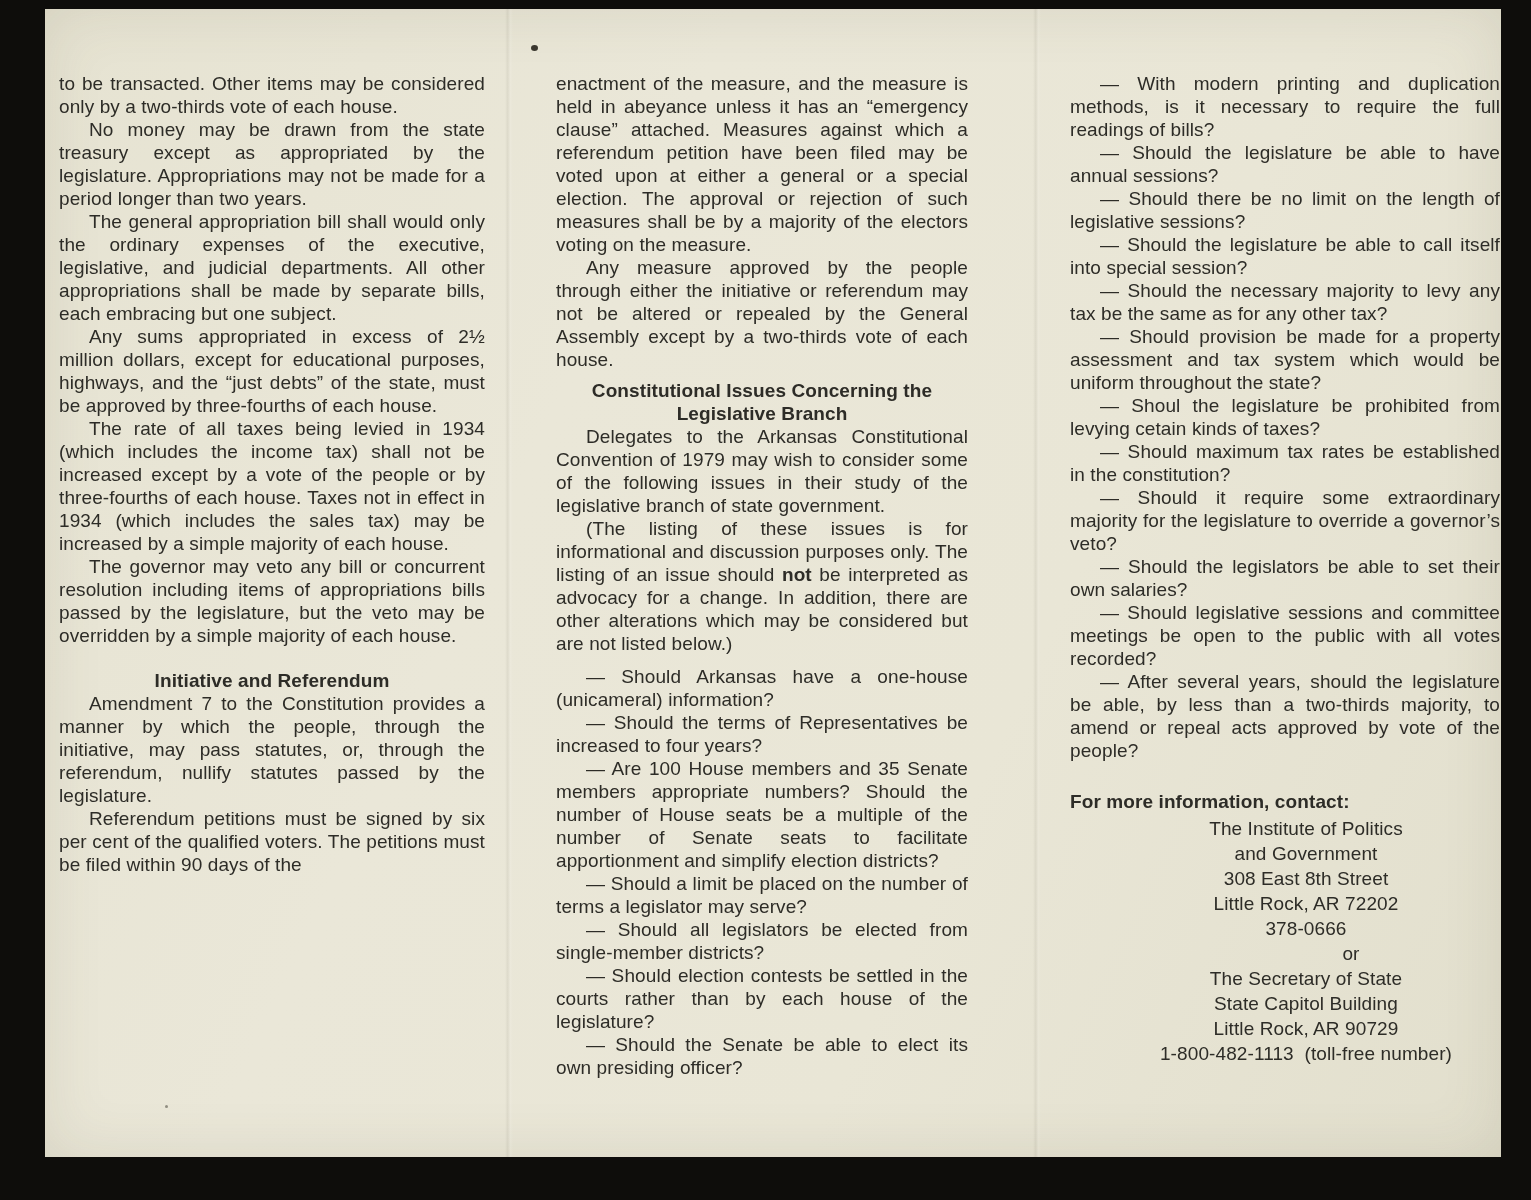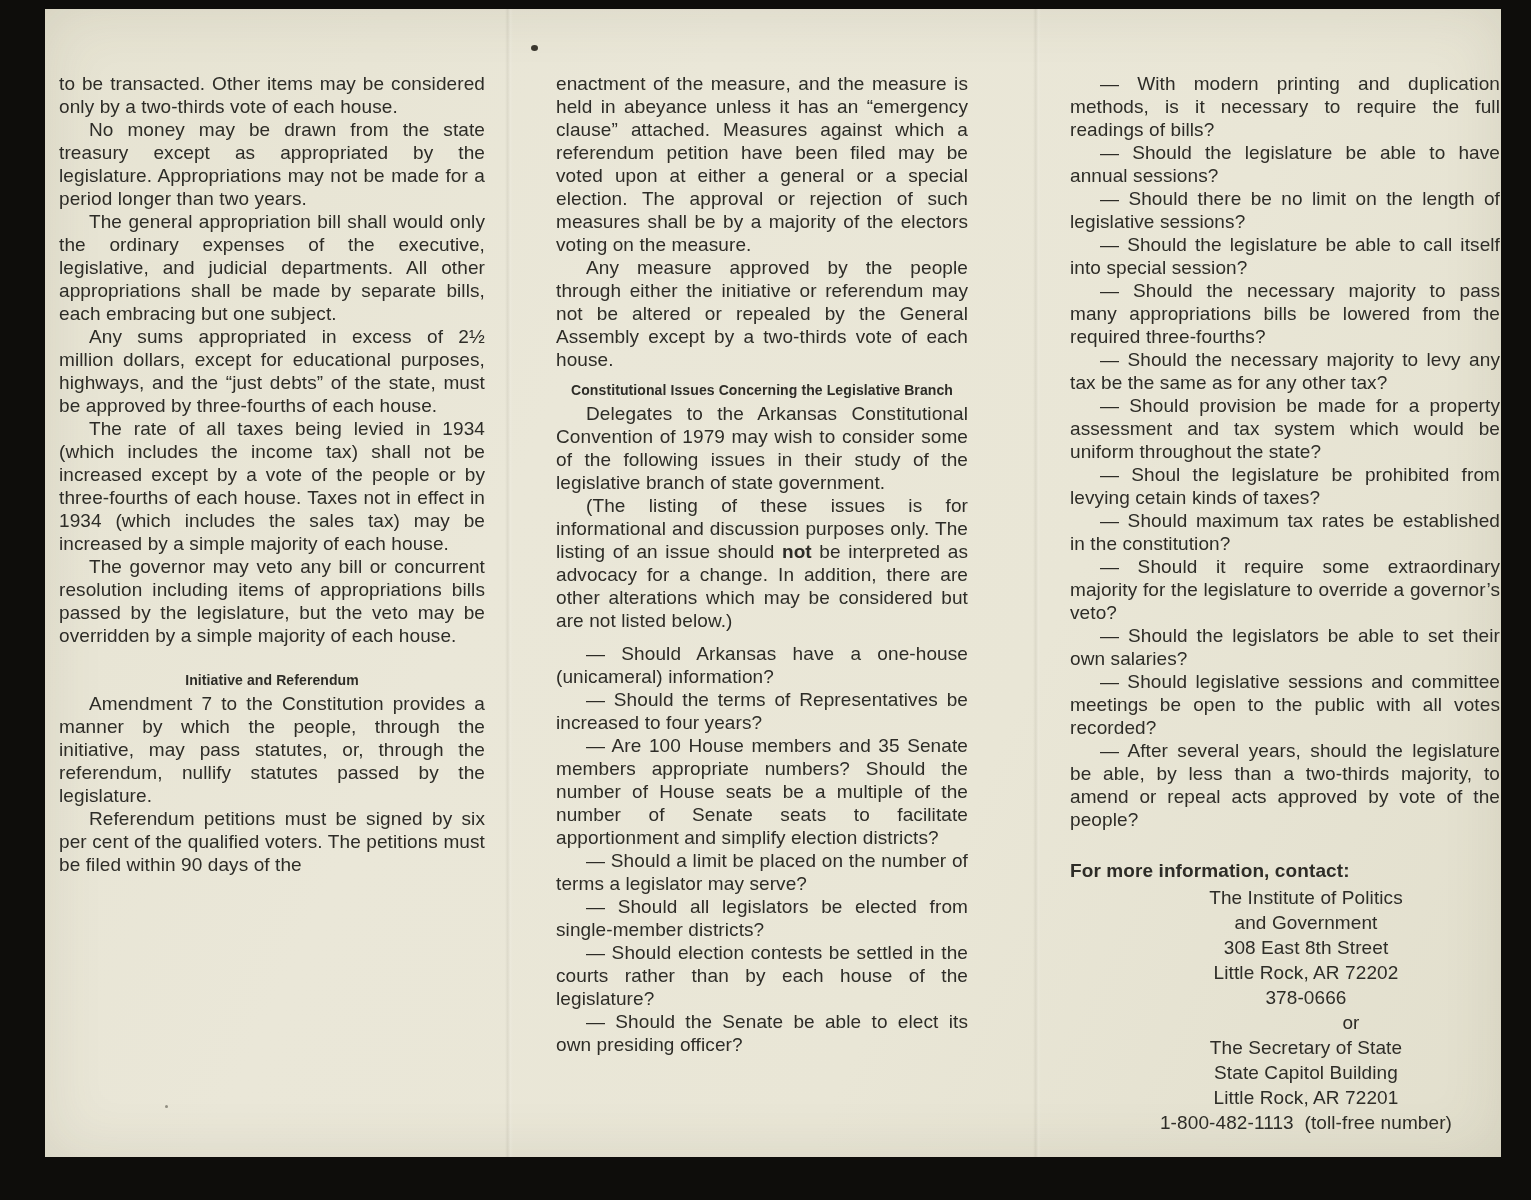--- a/index.html
+++ b/index.html
@@ -39,21 +39,21 @@
     letter-spacing: 0.1px;
   }
   .col1 { left: 14px;  width: 426px; }
   .col2 { left: 511px; width: 412px; }
   .col3 { left: 1008px; width: 430px; margin-left: 17px; }
 
   .col p { margin: 0; text-indent: 30px; }
   .col p.pf { text-indent: 0; }
 
   h3.heading {
-    font-size: 14px; line-height: 23px;
+    font-size: 19px; line-height: 23px;
     font-weight: bold; text-align: center;
     margin: 22px 0 0 0;
   }
   h3.heading.tight { margin-top: 8px; }
 
   p.q { text-indent: 30px; }
   p.q.first-q { margin-top: 10px; }
 
   h3.contact-heading {
     font-size: 19px; line-height: 24px;
@@ -102,36 +102,35 @@
     <p class="q">— Should all legislators be elected from single-member districts?</p>
     <p class="q">— Should election contests be settled in the courts rather than by each house of the legislature?</p>
     <p class="q">— Should the Senate be able to elect its own presiding officer?</p>
   </section>
 
   <section class="col col3">
     <p class="q">— With modern printing and duplication methods, is it necessary to require the full readings of bills?</p>
     <p class="q">— Should the legislature be able to have annual sessions?</p>
     <p class="q">— Should there be no limit on the length of legislative sessions?</p>
     <p class="q">— Should the legislature be able to call itself into special session?</p>
-    <p class="q">— Should the necessary majority to pass many appropriations bills be lowered from the required three-fourths?</p>
     <p class="q">— Should the necessary majority to levy any tax be the same as for any other tax?</p>
     <p class="q">— Should provision be made for a property assessment and tax system which would be uniform throughout the state?</p>
     <p class="q">— Shoul the legislature be prohibited from levying cetain kinds of taxes?</p>
     <p class="q">— Should maximum tax rates be established in the constitution?</p>
     <p class="q">— Should it require some extraordinary majority for the legislature to override a governor’s veto?</p>
     <p class="q">— Should the legislators be able to set their own salaries?</p>
     <p class="q">— Should legislative sessions and committee meetings be open to the public with all votes recorded?</p>
     <p class="q">— After several years, should the legislature be able, by less than a two-thirds majority, to amend or repeal acts approved by vote of the people?</p>
     <h3 class="contact-heading">For more information, contact:</h3>
     <div class="contact">
       <div class="cl">The Institute of Politics</div>
       <div class="cl">and Government</div>
       <div class="cl">308 East 8th Street</div>
       <div class="cl">Little Rock, AR 72202</div>
       <div class="cl">378-0666</div>
       <div class="cl or">or</div>
       <div class="cl">The Secretary of State</div>
       <div class="cl">State Capitol Building</div>
-      <div class="cl">Little Rock, AR 72201</div>
+      <div class="cl">Little Rock, AR 90729</div>
       <div class="cl">1-800-482-1113  (toll-free number)</div>
     </div>
   </section>
 </div>
 
 </body></html>

